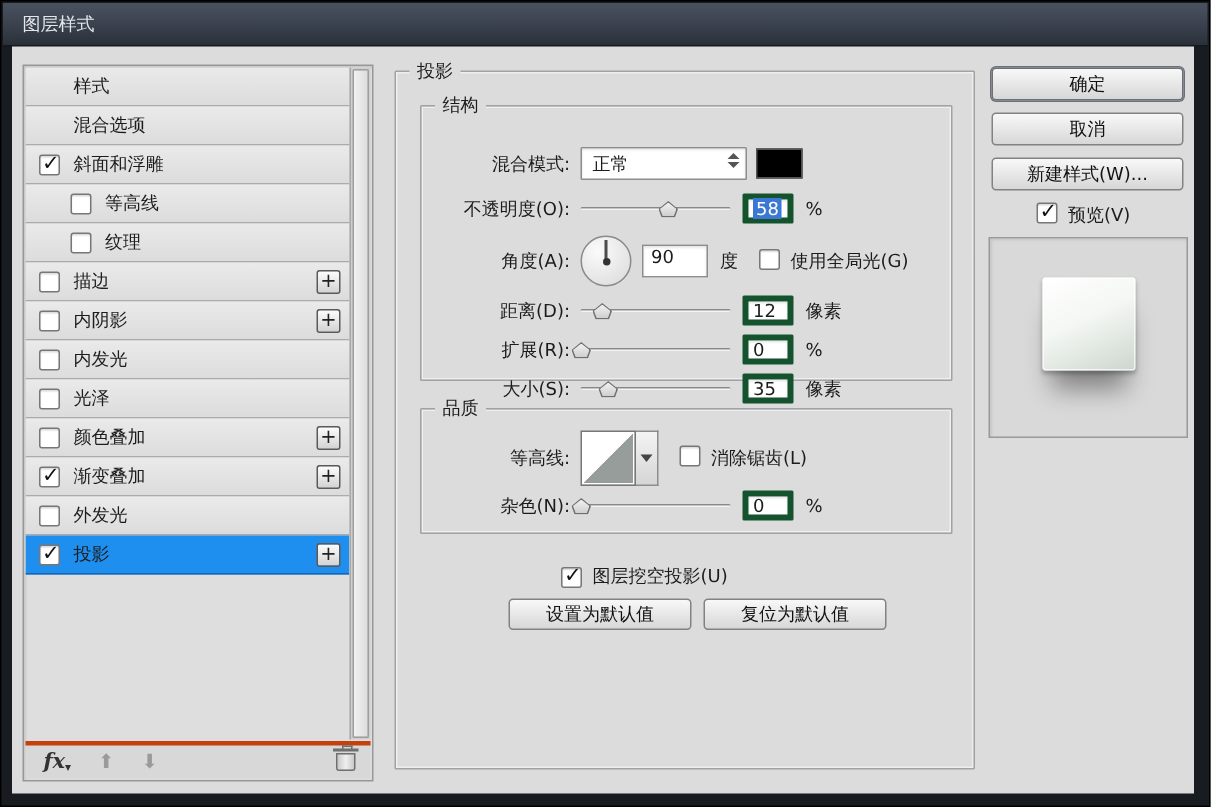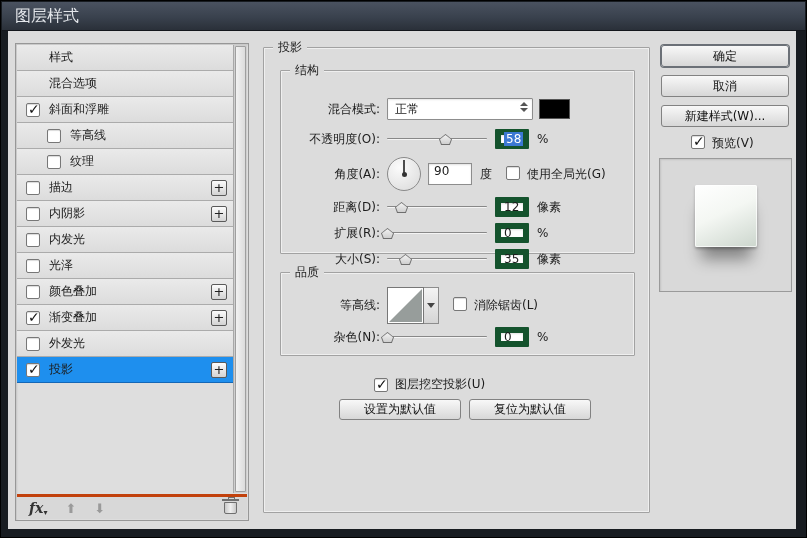--- a/index.html
+++ b/index.html
@@ -2,21 +2,21 @@
 <html><head>
 <meta charset="utf-8">
 <style>
   * { margin:0; padding:0; box-sizing:border-box; }
   body { font-family:"DejaVu Sans","Liberation Sans",sans-serif; background:#555; }
   .window { position:relative; width:807px; height:538px; background:#181c21;
             border:1px solid #000; overflow:hidden; font-size:12px; color:#1c1c1c; }
   .titlebar { position:absolute; top:1px; left:1px; right:1px; height:29px;
               background:linear-gradient(#4a5260 0%, #39414d 55%, #2a3039 100%);
               border-bottom:1px solid #14171c; color:#e3e6ea; line-height:28px;
-              padding-left:13px; font-size:16px; }
+              padding-left:13px; font-size:12px; }
   .dlg-body { position:absolute; left:7px; top:30px; width:788px; height:498px;
               background:#dcdcdc; }
 
   
   .sidebar { position:absolute; left:7px; top:12px; width:234px; height:478px;
              border:1px solid #979797; background:#dedede;
              box-shadow:inset 1px 1px 2px rgba(0,0,0,.12); }
   .side-list { position:absolute; left:1px; top:1px; right:15px; bottom:27px; overflow:hidden; }
   .side-row { position:relative; height:26px; display:flex; align-items:center;
               border-bottom:1px solid #ababab;
@@ -66,21 +66,21 @@
   .main-outer { left:255px; top:16px; width:387px; height:466px; }
   .grp-structure { left:16px; top:22px; width:355px; height:184px; }
   .grp-quality  { left:16px; top:224px; width:355px; height:84px; }
 
   .row { position:absolute; left:13px; width:340px; height:24px;
          display:flex; align-items:center; }
   .lbl { width:86px; text-align:right; margin-right:7px; white-space:nowrap; flex:0 0 auto; }
   .unit { margin-left:8px; }
 
   
-  .select { position:relative; width:146px; height:22px; background:#fff;
+  .select { position:relative; width:111px; height:22px; background:#fff;
             border:1px solid #8d8d8d; border-radius:1px; display:flex; align-items:center;
             padding-left:7px; box-shadow:inset 0 1px 2px rgba(0,0,0,.1); }
   .select .spinner { position:absolute; right:4px; top:3px; display:flex;
             flex-direction:column; gap:2px; }
   .select .spinner i { width:0; height:0; border-left:4px solid transparent;
             border-right:4px solid transparent; }
   .select .spinner i.up { border-bottom:4px solid #555; }
   .select .spinner i.down { border-top:4px solid #555; }
   .swatch { width:31px; height:20px; border:1px solid #555; margin-left:6px; }
 
@@ -88,21 +88,21 @@
   .slider .track { position:absolute; left:0; right:0; top:6px; height:2px;
             background:#9d9d9d; border-bottom:1px solid #f4f4f4; border-top:1px solid #888;
             border-radius:2px; }
   .slider .thumb { position:absolute; top:2px; width:13px; height:11px; }
   .slider .thumb::before { content:""; position:absolute; inset:0; background:#6e6e6e;
             clip-path:polygon(50% 0,100% 48%,84% 100%,16% 100%,0 48%); }
   .slider .thumb::after { content:""; position:absolute; inset:1px;
             background:linear-gradient(#f2f2f2,#cfcfcf);
             clip-path:polygon(50% 0,100% 48%,84% 100%,16% 100%,0 48%); }
 
-  .valbox { width:34px; height:20px; background:#fff; border:6px solid #14532d;
+  .valbox { width:34px; height:20px; background:#fff; border:4px solid #14532d;
             border-radius:1px; padding-left:3px; display:flex; align-items:center;
             box-shadow:inset 0 1px 2px rgba(0,0,0,.12); margin-left:8px; }
   .valbox .sel-text { background:#3b78d3; color:#fff; padding:0 2px; }
 
   .dial { position:relative; width:34px; height:34px; border-radius:50%;
           border:1px solid #8a8a8a; flex:0 0 auto;
           background:radial-gradient(circle at 35% 30%, #fbfbfb, #d9d9d9); }
   .dial .needle { position:absolute; left:50%; top:2px; width:2px; height:14px;
           margin-left:-1px; background:#4c4c4c; }
   .dial .hub { position:absolute; left:50%; top:50%; width:5px; height:5px;

